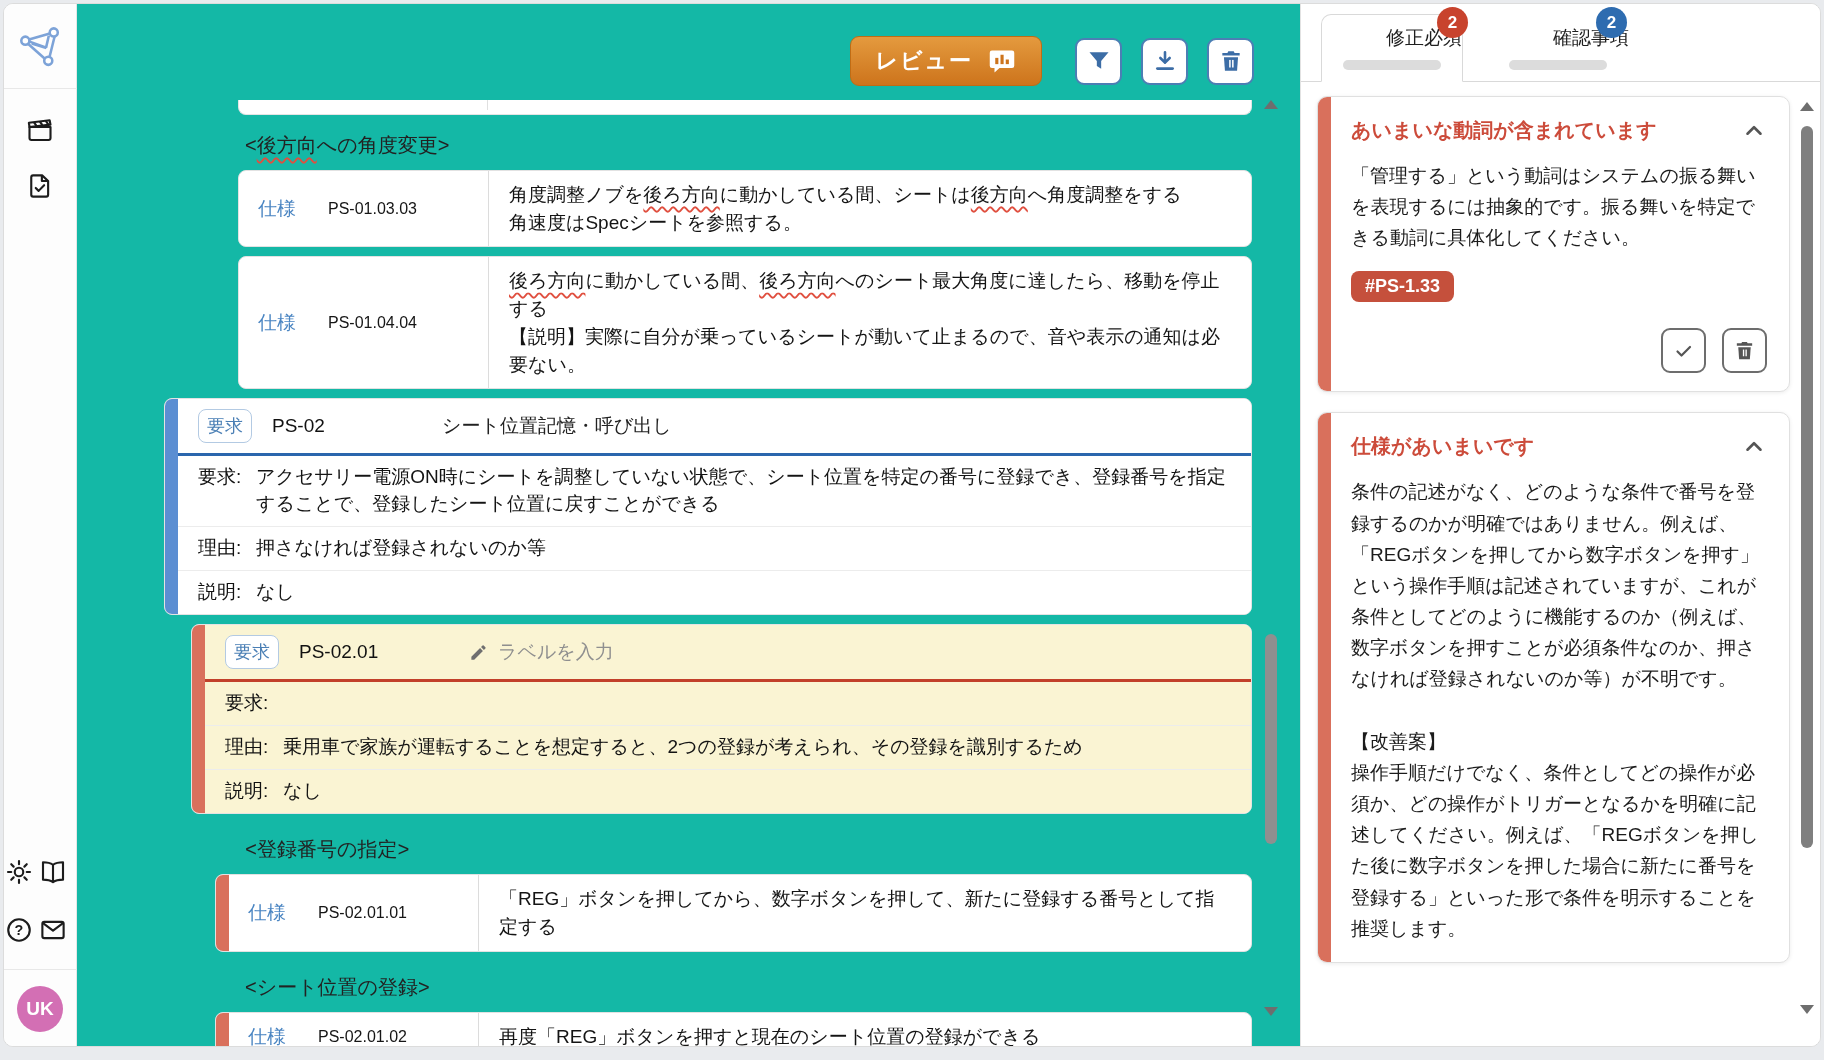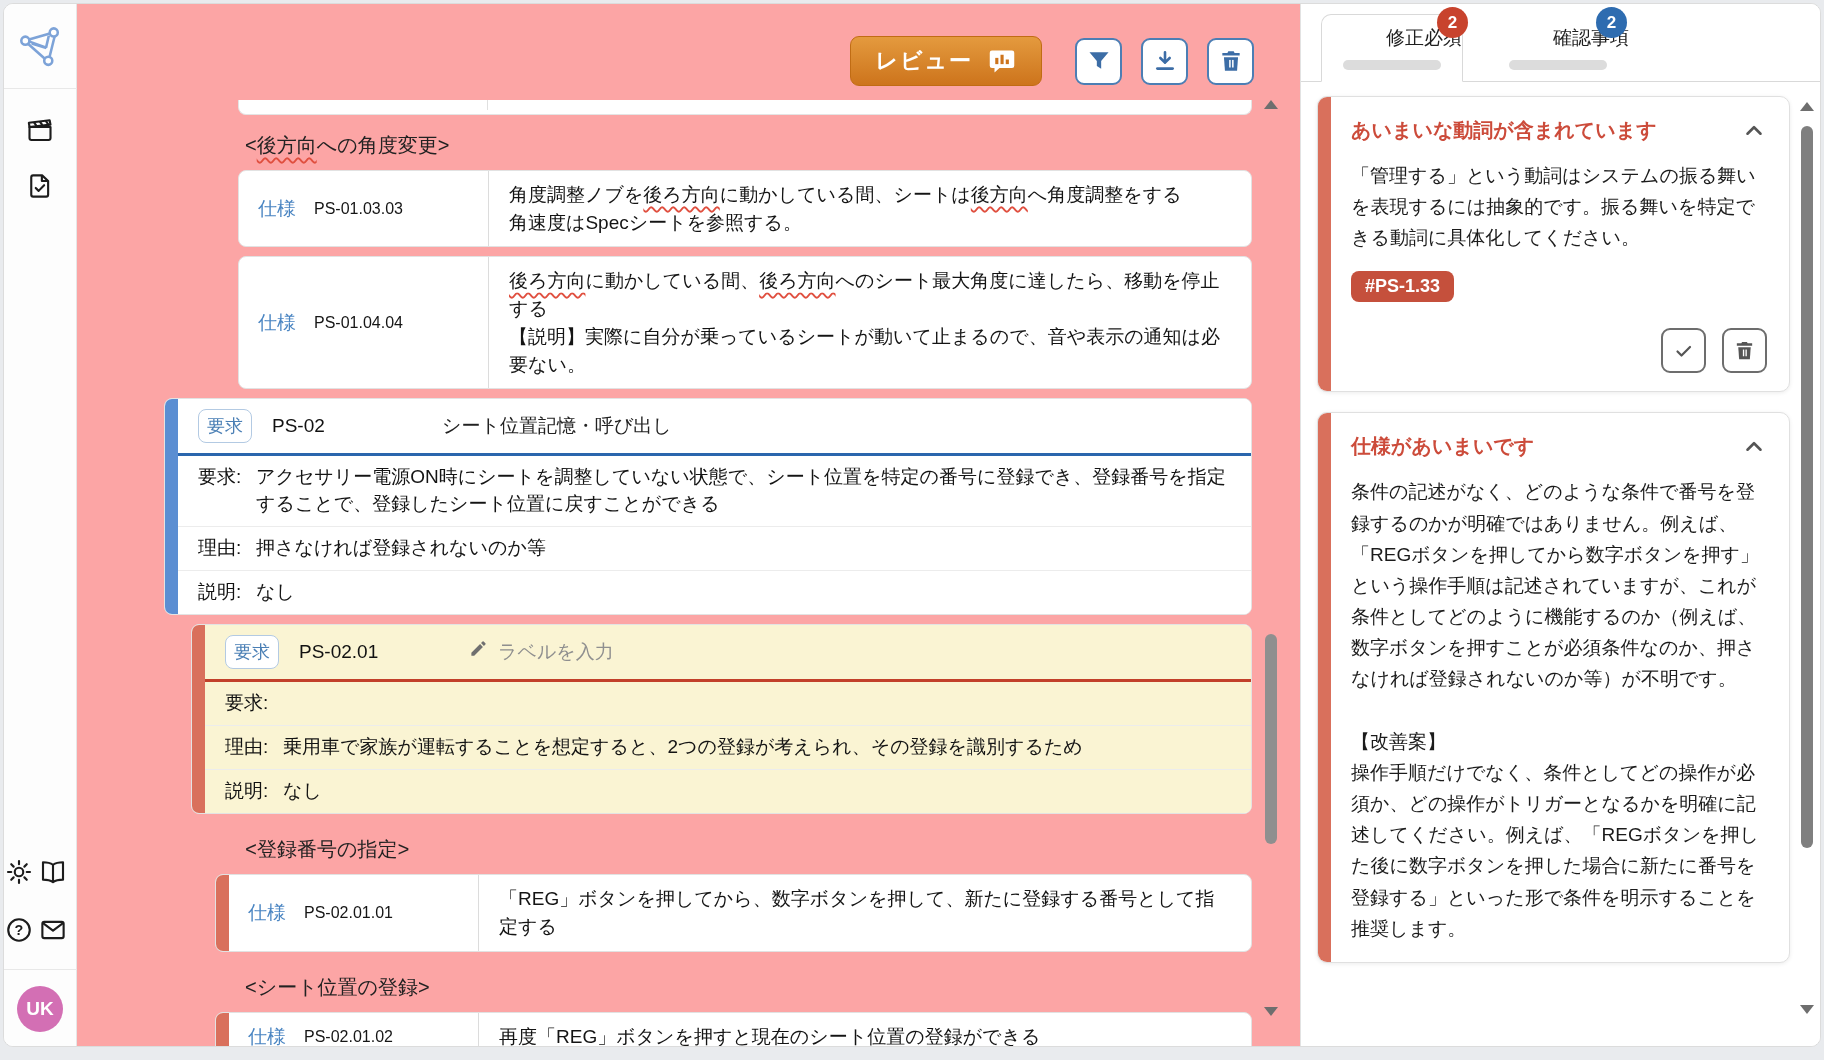--- a/index.html
+++ b/index.html
@@ -25,21 +25,21 @@
   .sb-icon{ width:30px; height:30px; margin-top:26px; cursor:pointer; color:#1c1c1c; }
   .sb-spacer{ flex:1; }
   .sb-bottom .sb-icon{ margin-top:24px; }
   .avatar{
     width:46px; height:46px; border-radius:50%; background:#d36fb4;
     color:#fff; font-size:19px; font-weight:bold;
     display:flex; align-items:center; justify-content:center;
     margin:16px 0 14px 0; cursor:pointer;
   }
   
-  .main{ flex:1; position:relative; overflow:hidden; background:#fca5a5; }
+  .main{ flex:1; position:relative; overflow:hidden; background:#14b8a6; }
   .toolbar{
     display:flex; justify-content:flex-end; align-items:center;
     gap:19px; padding:32px 46px 14px 0;
   }
   .review-btn{
     display:flex; align-items:center; gap:14px;
     background:linear-gradient(180deg,#e49a3e 0%,#cd741c 100%);
     border:1px solid #c06c14; border-radius:9px;
     color:#fff; font-size:22px; font-weight:bold; letter-spacing:2px;
     padding:9px 24px; margin-right:14px; cursor:pointer;
@@ -69,42 +69,42 @@
   .spec-row{
     display:flex; border:1px solid #e2e2e2; border-radius:8px; background:#fff;
     margin-bottom:9px; overflow:hidden; cursor:pointer;
   }
   .spec-row.lv1{ margin-left:76px; }
   .spec-row.lv2{ margin-left:53px; }
   .accent-bar{ width:13px; flex:none; background:#d9705c; }
   .blue-bar{ width:13px; flex:none; background:#5b8ed2; }
   .label-cell{
     width:250px; flex:none; border-right:1px solid #dcdcdc;
-    display:flex; align-items:center; gap:18px; padding:10px 0 10px 19px;
+    display:flex; align-items:center; gap:32px; padding:10px 0 10px 19px;
   }
   .type-label{ color:#4a85c2; font-size:19px; }
   .spec-id{ color:#161616; font-size:16px; }
   .text-cell{ flex:1; padding:10px 20px; font-size:19px; line-height:1.46; color:#141414; }
   
   .req-block{
     display:flex; border:1px solid #e3e3e3; border-radius:8px;
     margin-bottom:9px; overflow:hidden; background:#fff; cursor:pointer;
   }
   .req-block.lv0{ margin-left:2px; }
   .req-block.lv1{ margin-left:29px; }
   .req-body{ flex:1; background:#fff; }
   .req-body.yellow{ background:#faf4d3; }
   .req-header{ display:flex; align-items:center; padding:10px 20px; gap:20px; }
   .req-badge{
     color:#4a7fb5; border:1.5px solid #b3cae3; border-radius:8px;
     background:#fff; font-size:18px; padding:4px 8px; flex:none;
   }
   .req-id{ font-size:19px; color:#111; width:150px; flex:none; }
   .req-label{ font-size:19px; color:#222; }
-  .req-placeholder{ display:flex; gap:10px; color:#8f8f8f; font-size:19px; cursor:text; }
+  .req-placeholder{ display:flex; align-items:center; gap:10px; color:#8f8f8f; font-size:19px; cursor:text; }
   .rule{ height:3px; }
   .rule.blue{ background:#2a66ad; }
   .rule.red{ background:#c2402a; }
   .req-field{ display:flex; padding:8px 20px; font-size:19px; line-height:1.42; }
   .req-field + .req-field{ border-top:1px solid #ececec; }
   .req-field .fname{ width:58px; flex:none; color:#111; }
   .req-field .fvalue{ flex:1; color:#141414; }
   
   .vscroll{ position:absolute; width:14px; }
   .tri-up{ width:0; height:0; border-left:7px solid transparent; border-right:7px solid transparent;

